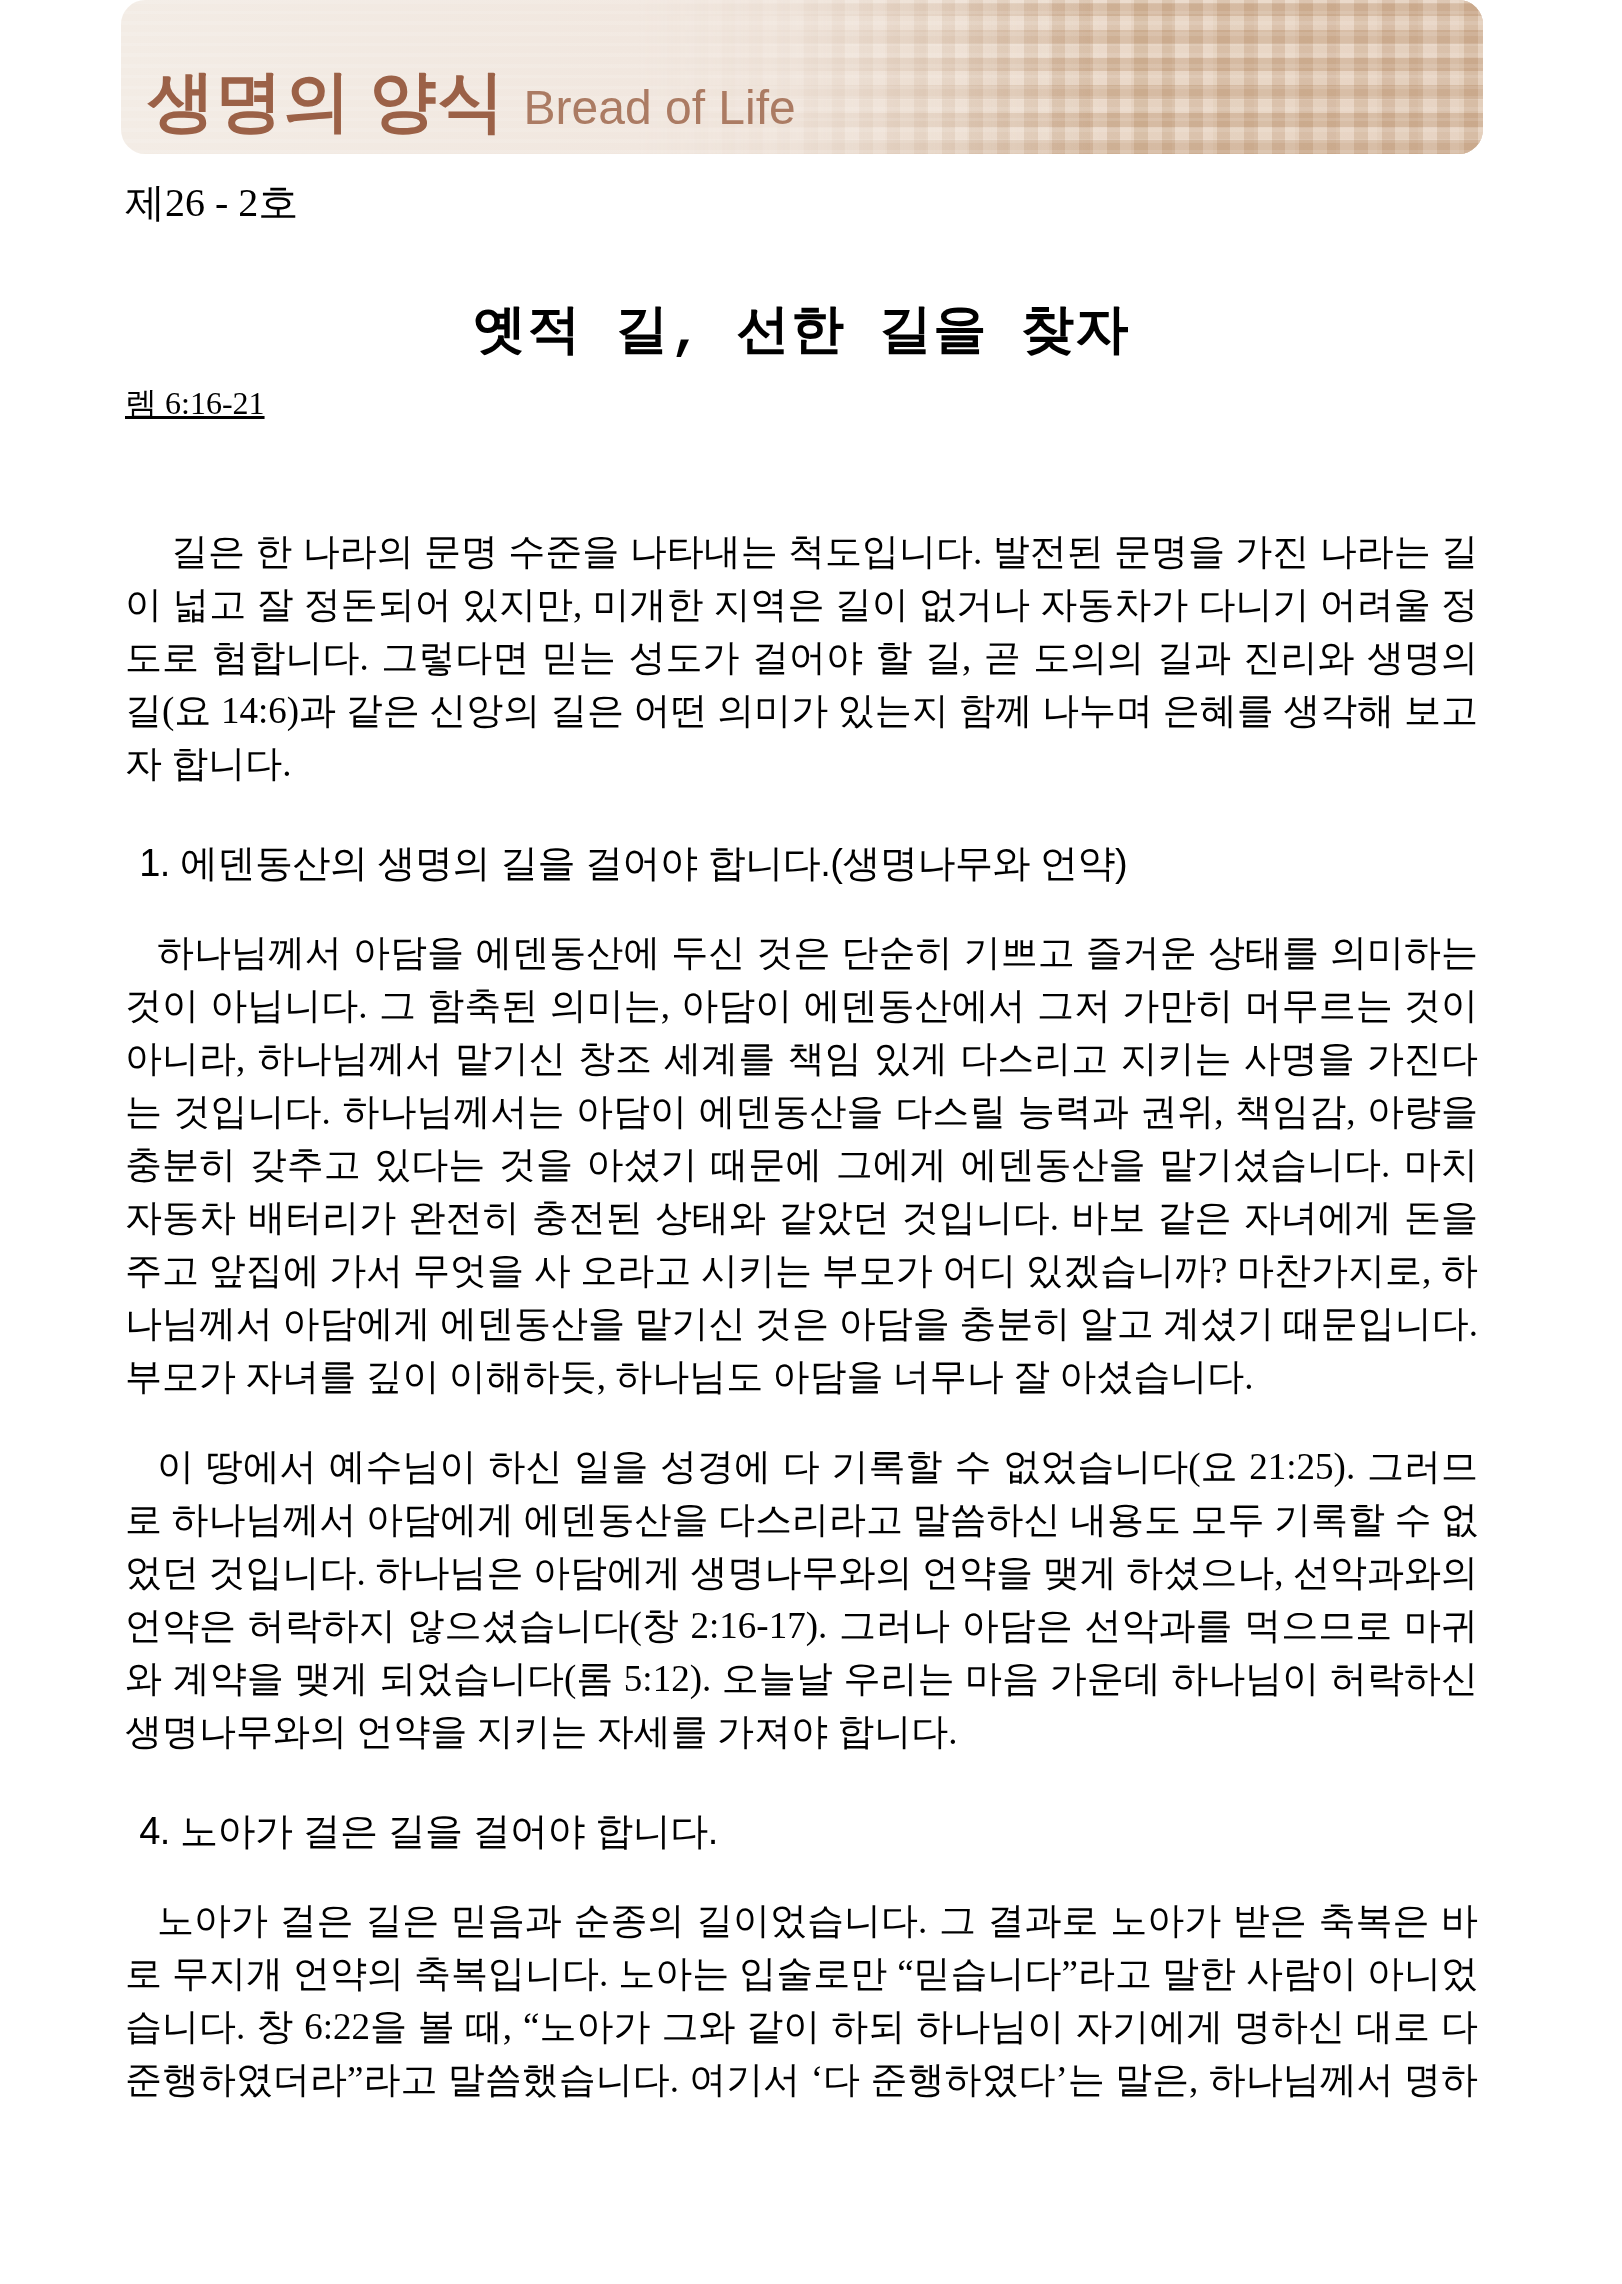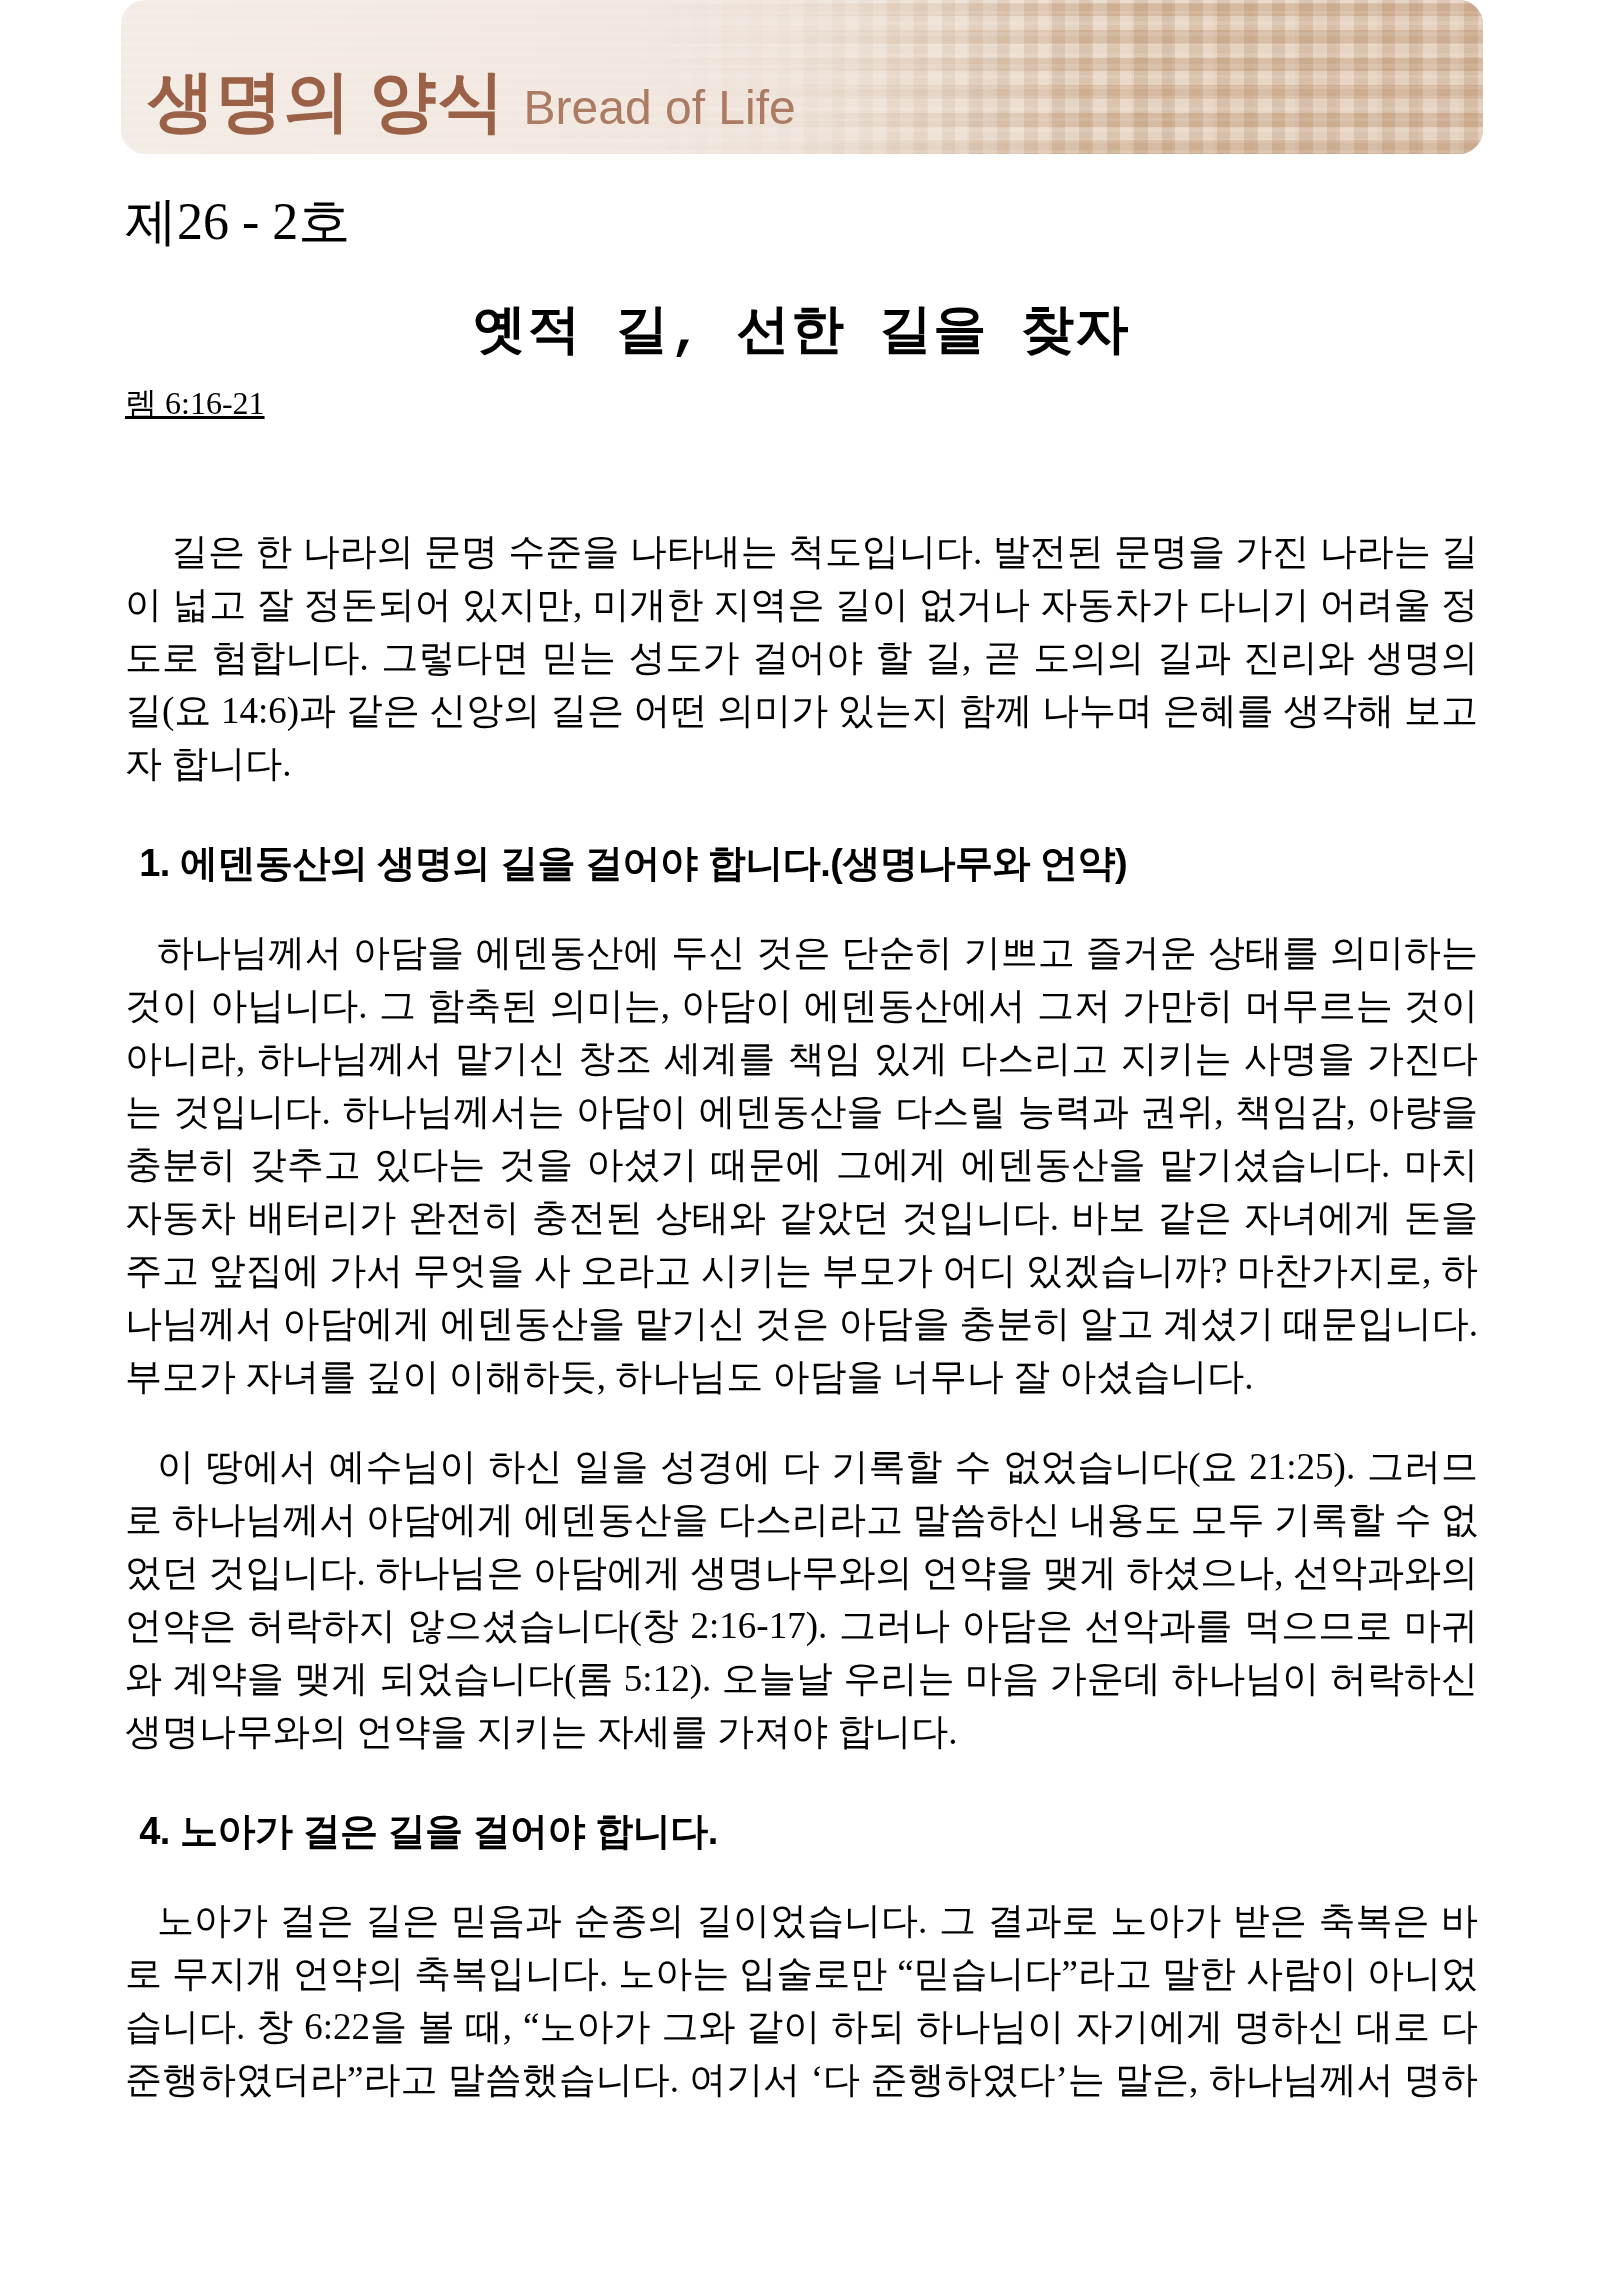--- a/index.html
+++ b/index.html
@@ -72,22 +72,22 @@
     font-weight: 400;
     font-size: 48px;
     line-height: 1;
     color: #ab7b63;
   }
 
   
   .issue {
     position: absolute;
     left: 125px;
-    top: 191px;
-    font-size: 52px;
+    top: 179px;
+    font-size: 40px;
     line-height: 1.2;
     font-family: "Liberation Serif", "DejaVu Serif", serif;
   }
 
   
   .column {
     position: absolute;
     left: 125px;
     top: 300px;
     width: 1353px;
@@ -116,21 +116,21 @@
   }
   .intro {
     margin-top: 100px;
     text-indent: 46px;
   }
   .section-heading {
     margin-top: 48px;
     margin-bottom: 12.2px;
     padding-left: 14.2px;
     font-family: "Liberation Sans", "DejaVu Sans", sans-serif;
-    font-weight: bold;
+    font-weight: normal;
     font-size: 38px;
     line-height: 1.35;
     letter-spacing: -0.5px;
   }
   .para {
     text-indent: 32px;
   }
 </style>
 </head>
 <body>

